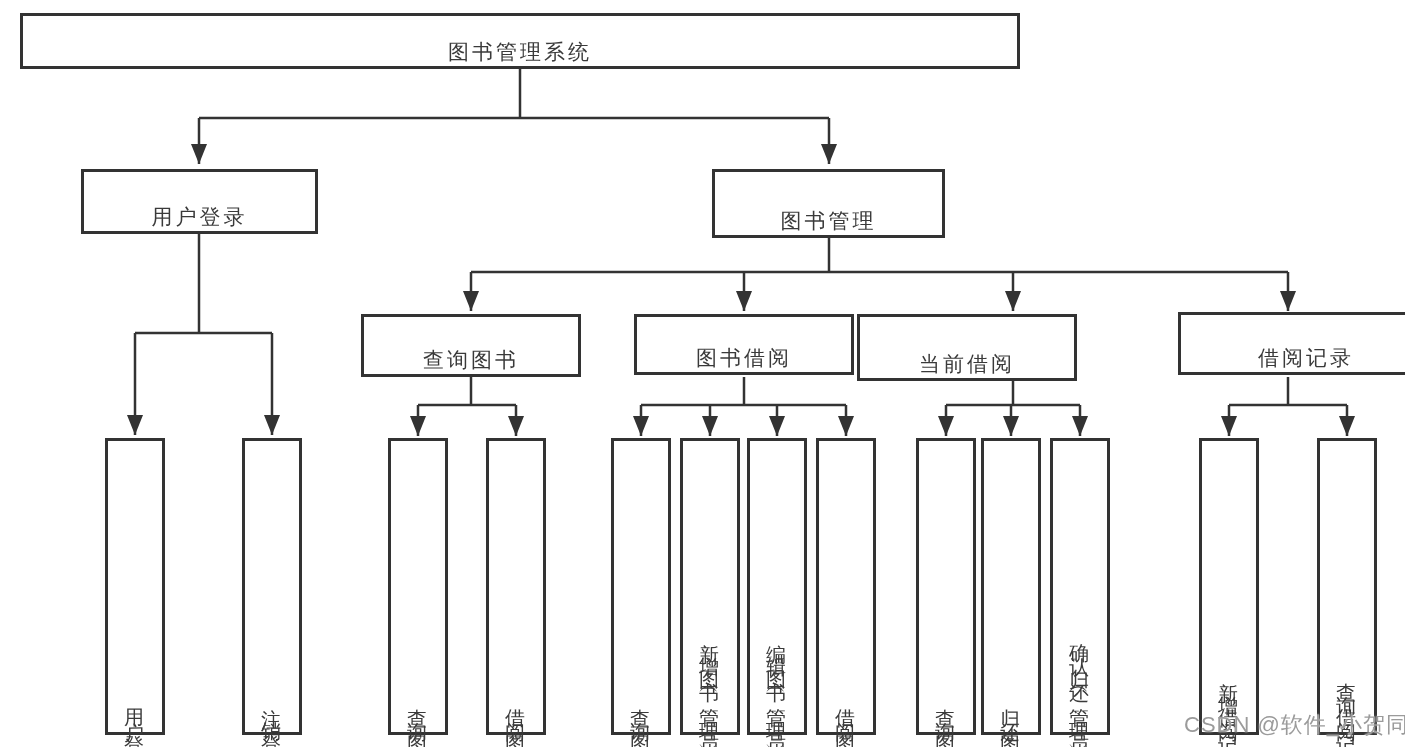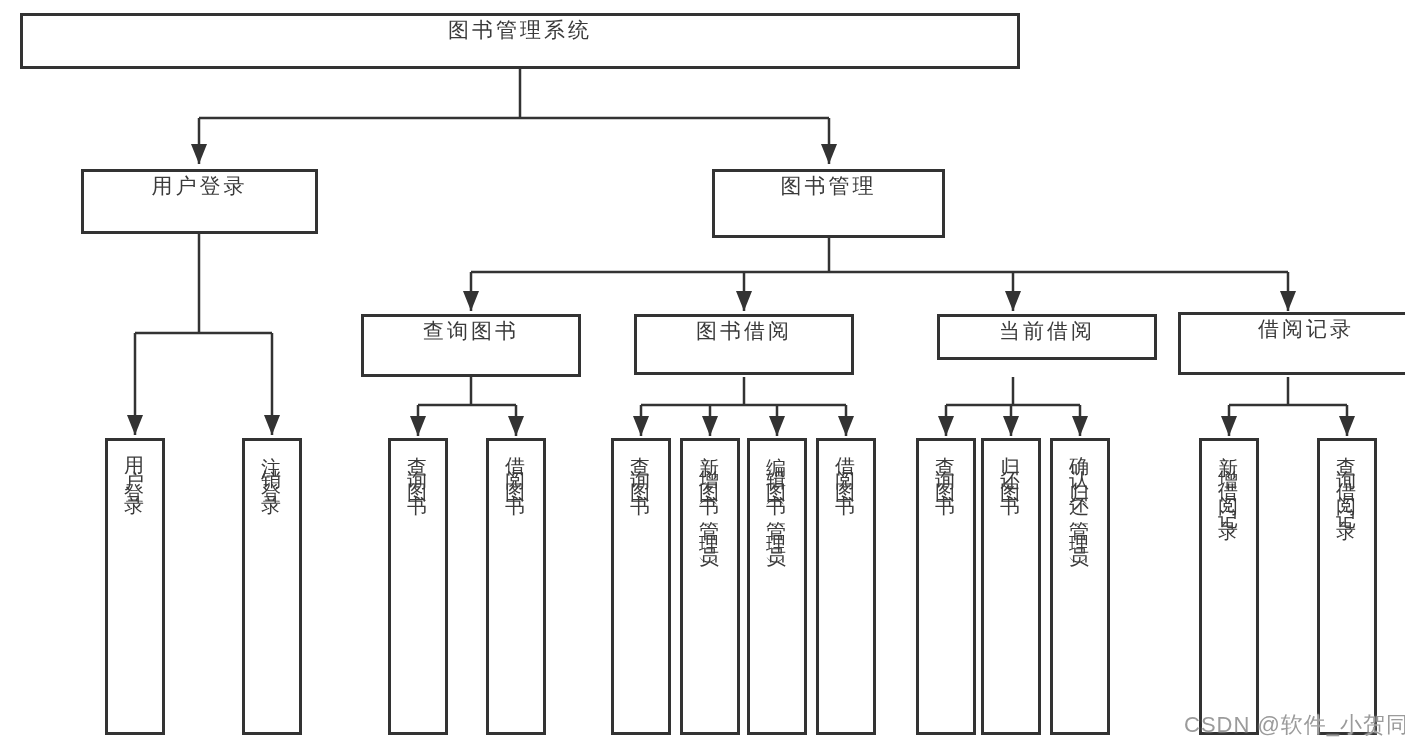--- a/index.html
+++ b/index.html
@@ -20,21 +20,21 @@
     left: 0;
     top: 0;
   }
   .node {
     position: absolute;
     box-sizing: border-box;
     background: #ffffff;
     border: 3px solid #333333;
     color: #3a3a3a;
     display: flex;
-    align-items: flex-start;
+    align-items: flex-end;
     justify-content: center;
     z-index: 2;
   }
   .node.h span {
     font-size: 21px;
     letter-spacing: 3px;
     white-space: nowrap;
   }
   .node.v span {
     writing-mode: vertical-rl;
@@ -121,21 +121,21 @@
   <div class="node h" style="left:712px;top:169px;width:233px;height:69px">
     <span>图书管理</span>
   </div>
 
   <div class="node h" style="left:361px;top:314px;width:220px;height:63px">
     <span>查询图书</span>
   </div>
   <div class="node h" style="left:634px;top:314px;width:220px;height:61px">
     <span>图书借阅</span>
   </div>
-  <div class="node h" style="left:937px;top:314px;width:220px;height:46px">
+  <div class="node h" style="left:857px;top:314px;width:220px;height:67px">
     <span>当前借阅</span>
   </div>
   <div class="node h" style="left:1178px;top:312px;width:256px;height:63px">
     <span>借阅记录</span>
   </div>
 
   <div class="node v" style="left:105px;top:438px;width:60px;height:297px">
     <span>用户登录</span>
   </div>
   <div class="node v" style="left:242px;top:438px;width:60px;height:297px">

